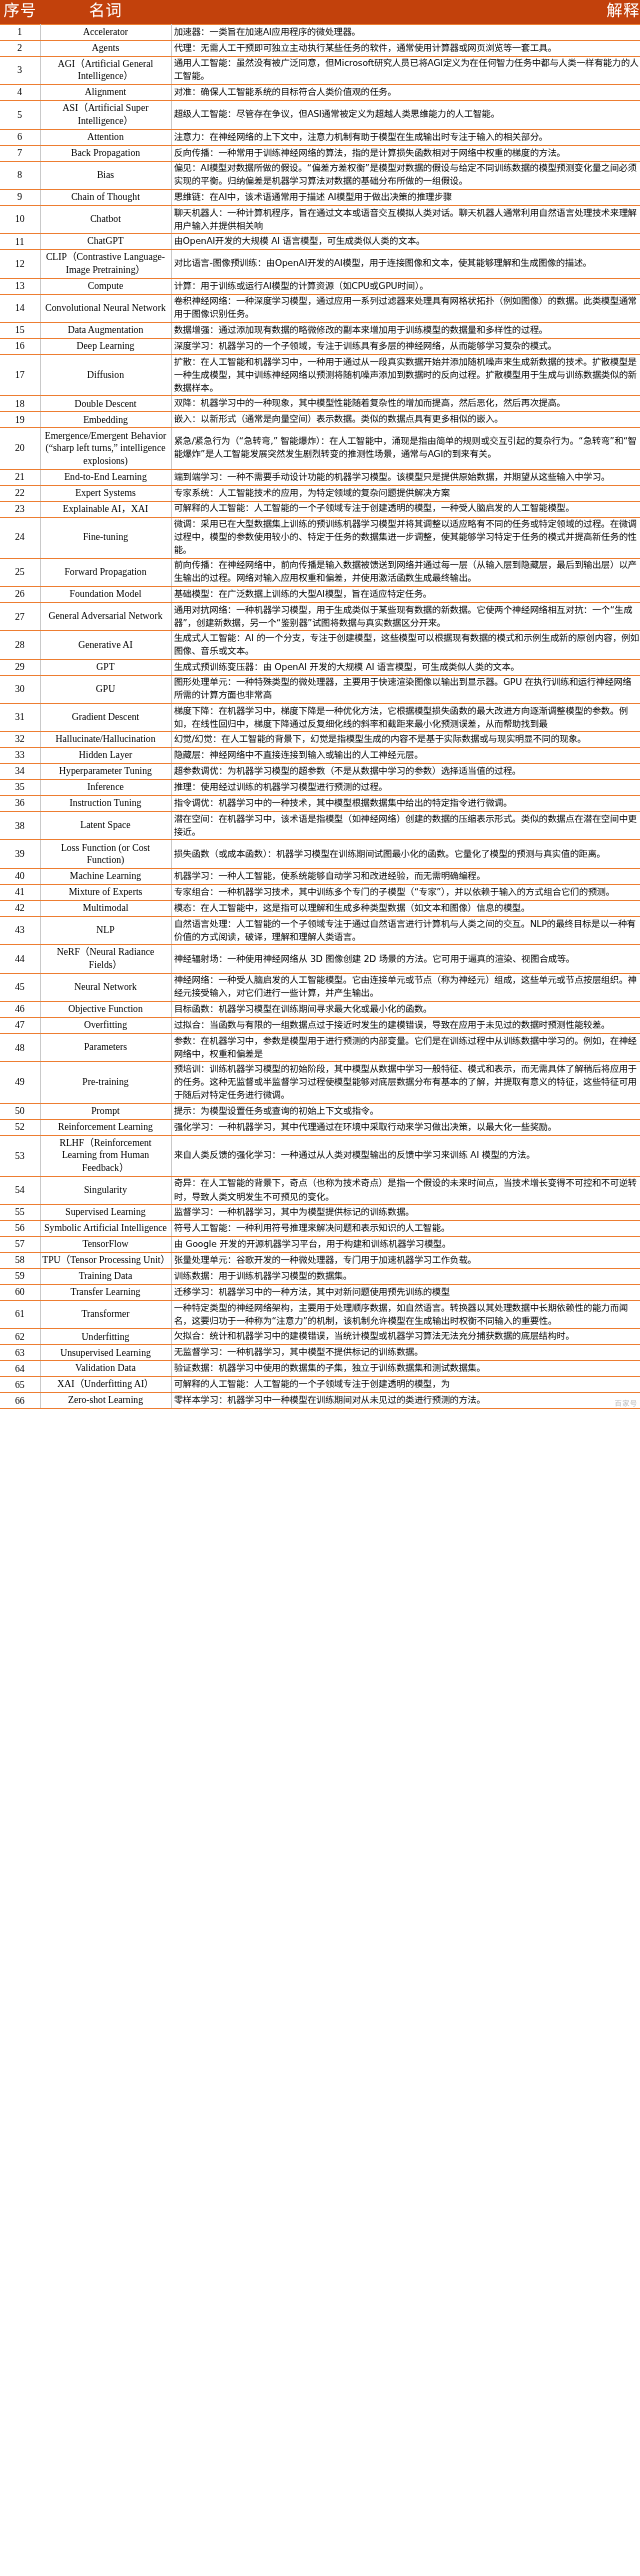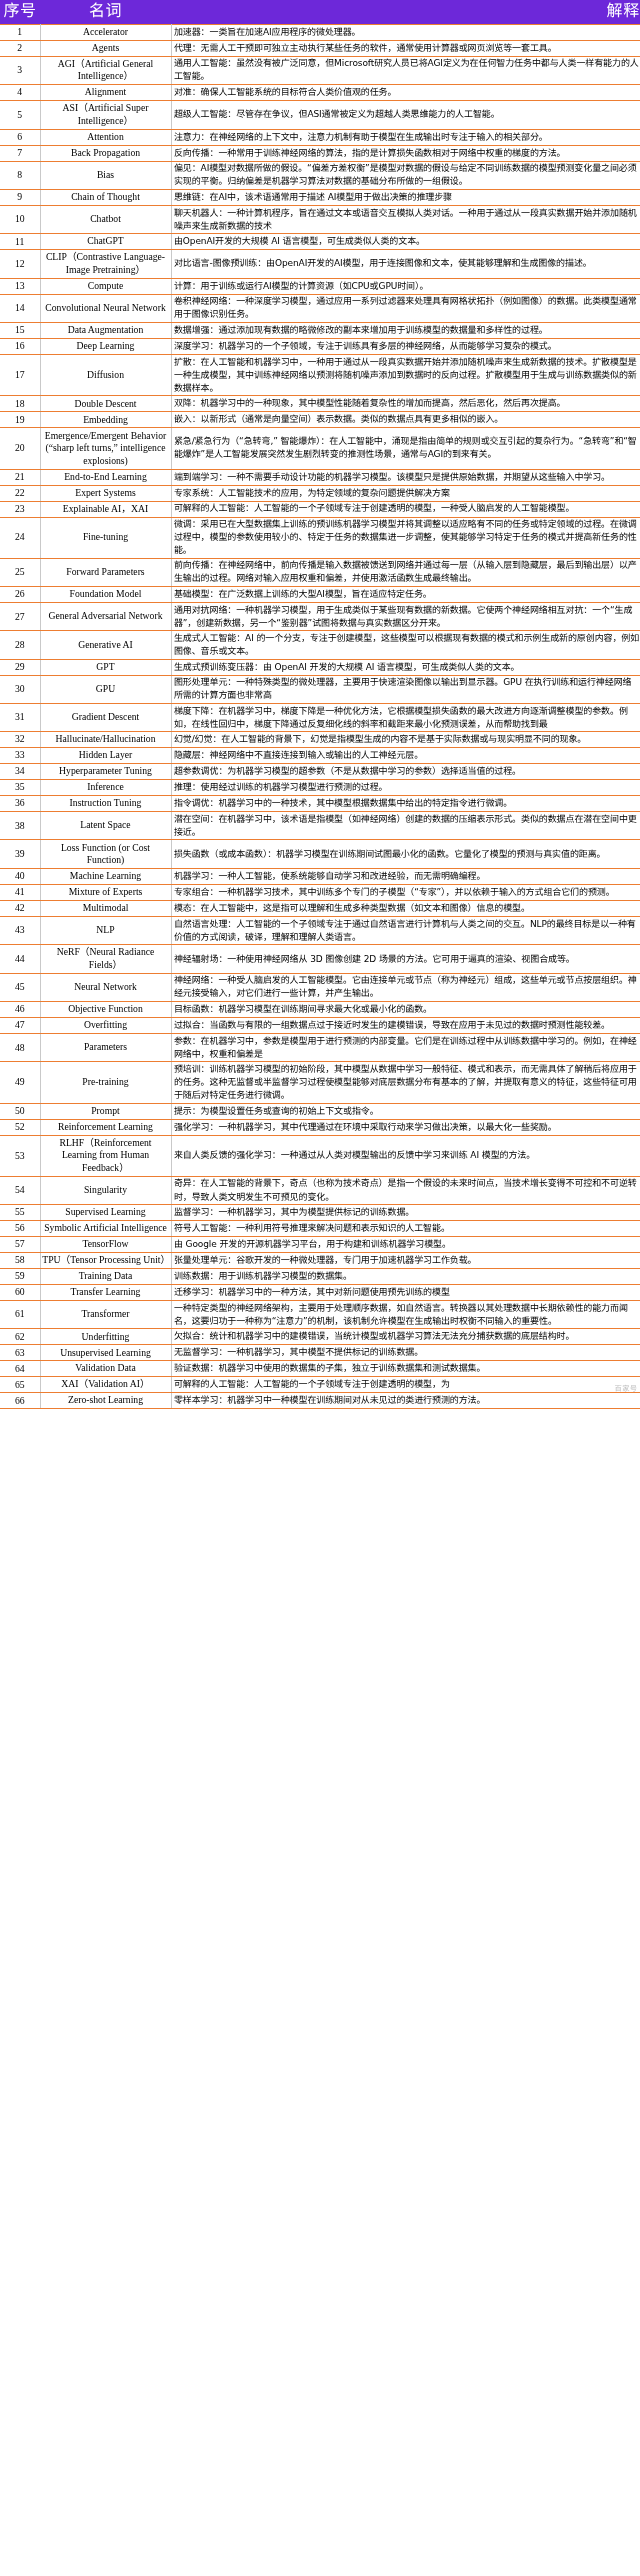--- a/index.html
+++ b/index.html
@@ -16,21 +16,21 @@
   #glossary-table {
     width: 641px;
     border-collapse: collapse;
     table-layout: fixed;
   }
   #glossary-table col.col-idx   { width: 40px; }
   #glossary-table col.col-term  { width: 131px; }
   #glossary-table col.col-desc  { width: 470px; }
 
   thead th {
-    background: #6d28d9;
+    background: #c2410c;
     color: #ffffff;
     font-size: 16px;
     font-weight: normal;
     line-height: 1.1;
     padding: 2.4px 1.2px 3.6px 1.2px;
     border: none;
     text-align: center;
     vertical-align: middle;
     letter-spacing: 0.6px;
   }
@@ -66,21 +66,21 @@
     font-size: 9px;
     line-height: 1.45;
     letter-spacing: -0.1px;
     overflow: hidden;
   }
   tbody tr:last-child td { border-bottom: 0.6px solid #ED7D31; }
 
   .wm {
     position: absolute;
     right: 3.6px;
-    bottom: 16px;
+    bottom: 1px;
     font-family: "DejaVu Sans", "Liberation Sans", sans-serif;
     font-size: 7.3px;
     color: #bdbdbd;
     letter-spacing: 0.3px;
   }
   .page-wrap { position: relative; }
 </style>
 </head>
 <body>
 
@@ -140,21 +140,21 @@
           <td class="cell-desc">偏见：AI模型对数据所做的假设。“偏差方差权衡”是模型对数据的假设与给定不同训练数据的模型预测变化量之间必须实现的平衡。归纳偏差是机器学习算法对数据的基础分布所做的一组假设。</td>
         </tr>
         <tr>
           <td class="cell-idx">9</td>
           <td class="cell-term">Chain of Thought</td>
           <td class="cell-desc">思维链：在AI中，该术语通常用于描述 AI模型用于做出决策的推理步骤</td>
         </tr>
         <tr>
           <td class="cell-idx">10</td>
           <td class="cell-term">Chatbot</td>
-          <td class="cell-desc">聊天机器人：一种计算机程序，旨在通过文本或语音交互模拟人类对话。一种用于通过从一段真实数据开始并添加随机噪声来生成新数据的技术</td>
+          <td class="cell-desc">聊天机器人：一种计算机程序，旨在通过文本或语音交互模拟人类对话。聊天机器人通常利用自然语言处理技术来理解用户输入并提供相关响</td>
         </tr>
         <tr>
           <td class="cell-idx">11</td>
           <td class="cell-term">ChatGPT</td>
           <td class="cell-desc">由OpenAI开发的大规模 AI 语言模型，可生成类似人类的文本。</td>
         </tr>
         <tr>
           <td class="cell-idx">12</td>
           <td class="cell-term">CLIP（Contrastive Language-Image Pretraining）</td>
           <td class="cell-desc">对比语言-图像预训练：由OpenAI开发的AI模型，用于连接图像和文本，使其能够理解和生成图像的描述。</td>
@@ -214,21 +214,21 @@
           <td class="cell-term">Explainable AI，XAI</td>
           <td class="cell-desc">可解释的人工智能：人工智能的一个子领域专注于创建透明的模型，一种受人脑启发的人工智能模型。</td>
         </tr>
         <tr>
           <td class="cell-idx">24</td>
           <td class="cell-term">Fine-tuning</td>
           <td class="cell-desc">微调：采用已在大型数据集上训练的预训练机器学习模型并将其调整以适应略有不同的任务或特定领域的过程。在微调过程中，模型的参数使用较小的、特定于任务的数据集进一步调整，使其能够学习特定于任务的模式并提高新任务的性能。</td>
         </tr>
         <tr>
           <td class="cell-idx">25</td>
-          <td class="cell-term">Forward Parameters</td>
+          <td class="cell-term">Forward Propagation</td>
           <td class="cell-desc">前向传播：在神经网络中，前向传播是输入数据被馈送到网络并通过每一层（从输入层到隐藏层，最后到输出层）以产生输出的过程。网络对输入应用权重和偏差，并使用激活函数生成最终输出。</td>
         </tr>
         <tr>
           <td class="cell-idx">26</td>
           <td class="cell-term">Foundation Model</td>
           <td class="cell-desc">基础模型：在广泛数据上训练的大型AI模型，旨在适应特定任务。</td>
         </tr>
         <tr>
           <td class="cell-idx">27</td>
           <td class="cell-term">General Adversarial Network</td>
@@ -404,21 +404,21 @@
           <td class="cell-term">Unsupervised Learning</td>
           <td class="cell-desc">无监督学习：一种机器学习，其中模型不提供标记的训练数据。</td>
         </tr>
         <tr>
           <td class="cell-idx">64</td>
           <td class="cell-term">Validation Data</td>
           <td class="cell-desc">验证数据：机器学习中使用的数据集的子集，独立于训练数据集和测试数据集。</td>
         </tr>
         <tr>
           <td class="cell-idx">65</td>
-          <td class="cell-term">XAI（Validation AI）</td>
+          <td class="cell-term">XAI（Underfitting AI）</td>
           <td class="cell-desc">可解释的人工智能：人工智能的一个子领域专注于创建透明的模型，为</td>
         </tr>
         <tr>
           <td class="cell-idx">66</td>
           <td class="cell-term">Zero-shot Learning</td>
           <td class="cell-desc">零样本学习：机器学习中一种模型在训练期间对从未见过的类进行预测的方法。</td>
         </tr>
       </tbody>
 </table>
 <div class="wm">百家号</div>

